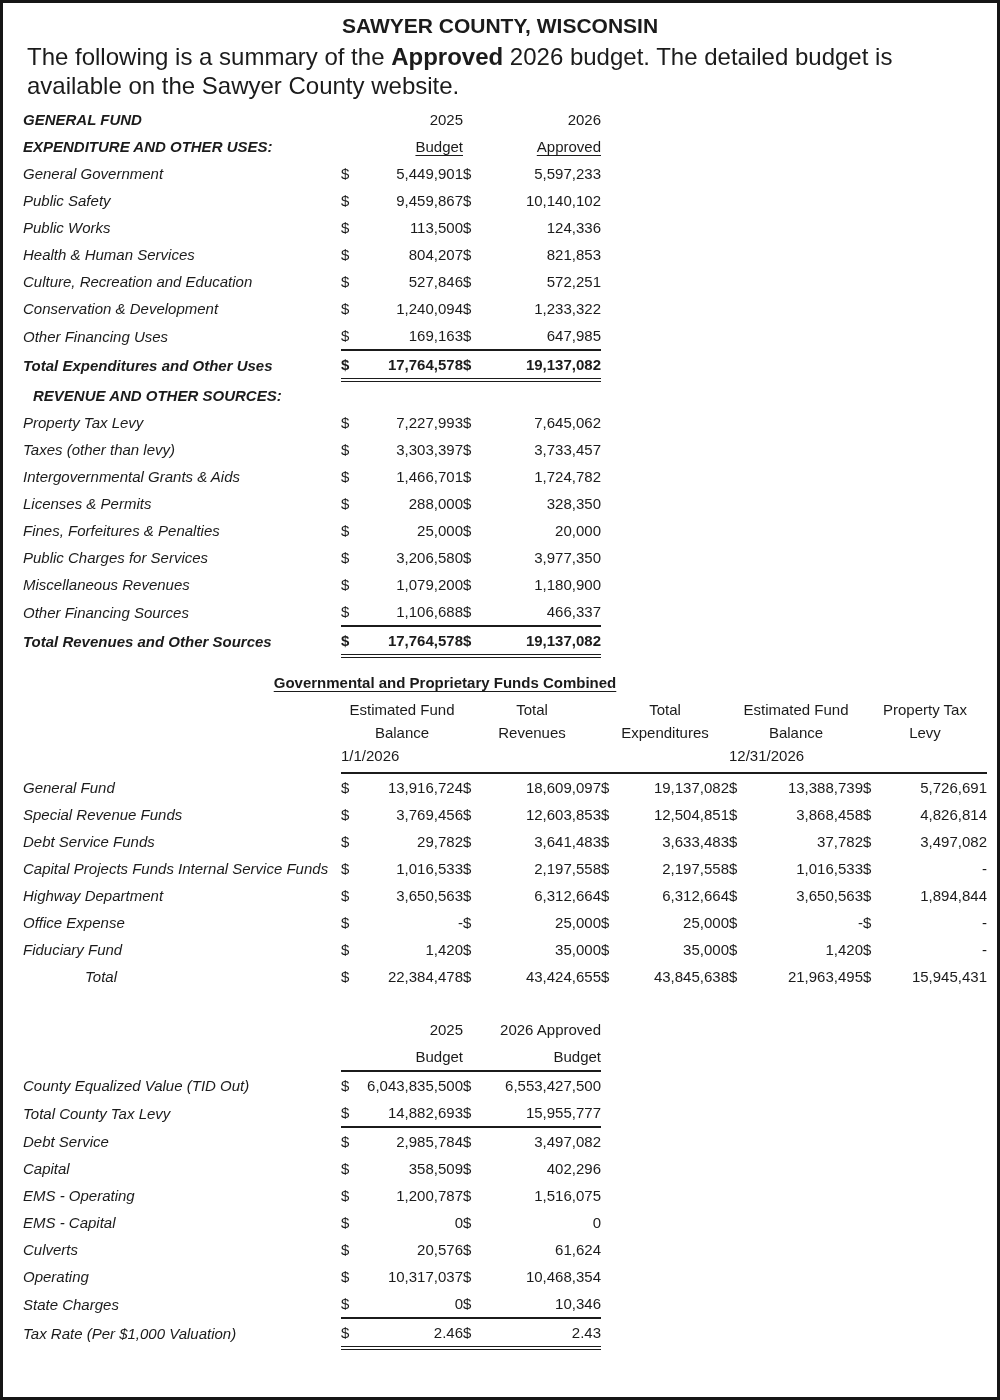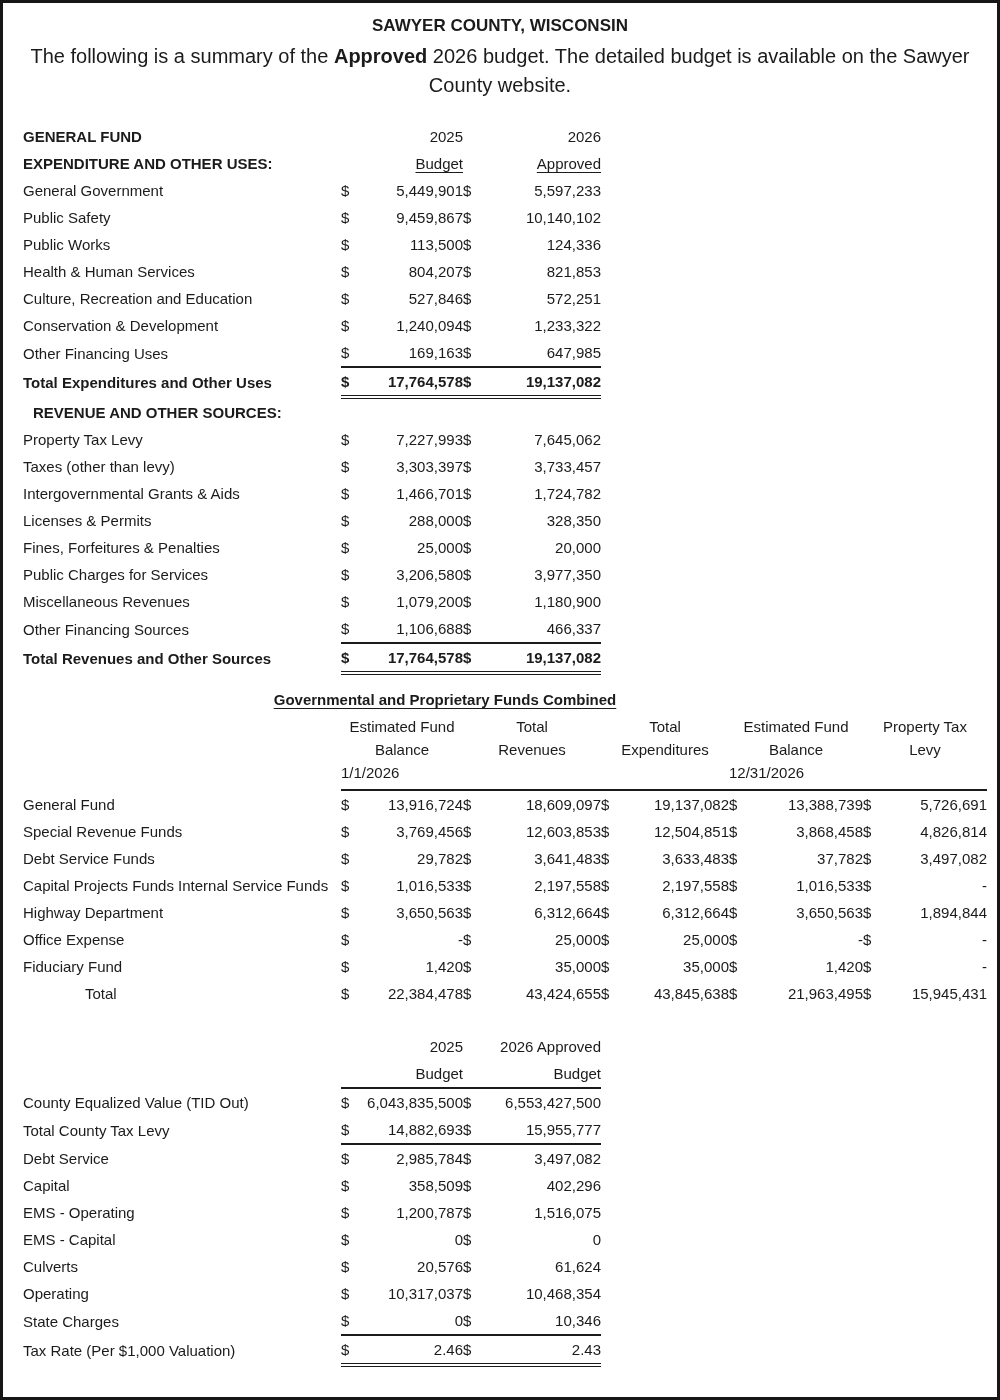--- a/index.html
+++ b/index.html
@@ -1,26 +1,26 @@
 <!DOCTYPE html>
 <html><head>
 <meta charset="utf-8">
 <style>
   html,body{margin:0;padding:0;background:#888;}
   .page{
     width:1000px;height:1400px;box-sizing:border-box;background:#ffffff;
     border:3px solid #161616;margin:0 auto;position:relative;overflow:hidden;
     font-family:"Liberation Sans",sans-serif;color:#1b1b1b;padding-top:8px;
   }
-  .doc-title{text-align:center;font-weight:700;font-size:17px;line-height:29px;}
-  .intro{text-align:center;font-size:20px;line-height:29px;margin:2px 24px 23px 24px;}
+  .doc-title{text-align:center;font-weight:700;font-size:21px;line-height:29px;}
+  .intro{font-size:24px;line-height:29px;margin:2px 24px 6px 24px;}
   .intro b{font-weight:700;}
   table{border-collapse:collapse;table-layout:fixed;margin-left:20px;}
   td,th{font-size:15px;height:27px;padding:0;vertical-align:middle;white-space:nowrap;overflow:visible;}
-  .lbl{text-align:left;}
+  .lbl{text-align:left;font-style:italic;}
   .num{text-align:right;}
   .cur{text-align:left;}
   .bold{font-weight:700;}
   .ul{text-decoration:underline;text-underline-offset:3px;}
   tr.total td{font-weight:700;}
   tr.total td.m{border-top:2px solid #1b1b1b;border-bottom:4px double #1b1b1b;}
   tr.section td{font-weight:700;padding-left:10px;margin-top:20px;}
   tr.rule td.m{border-bottom:2px solid #1b1b1b;}
   tr.dbl td.m{border-bottom:4px double #1b1b1b;}
   tr.total-label td.lbl{padding-left:62px;}

